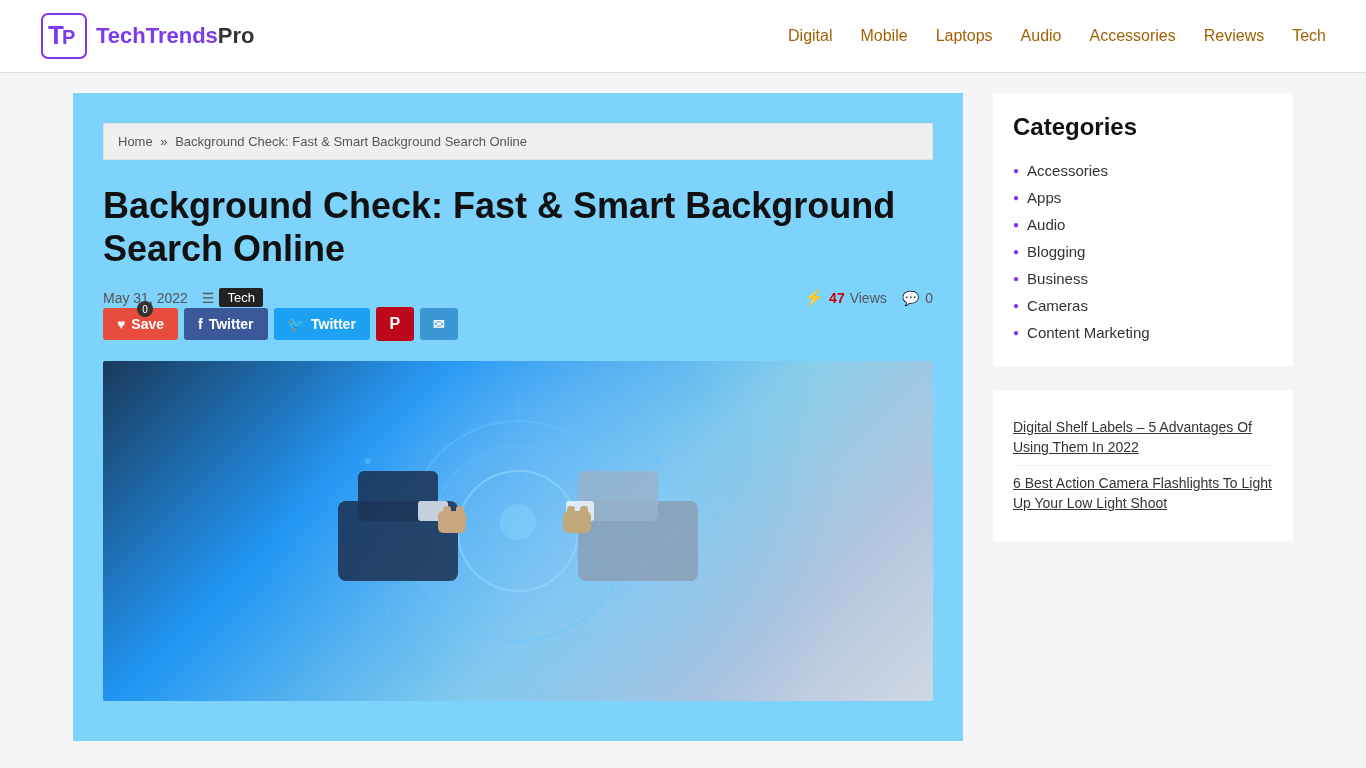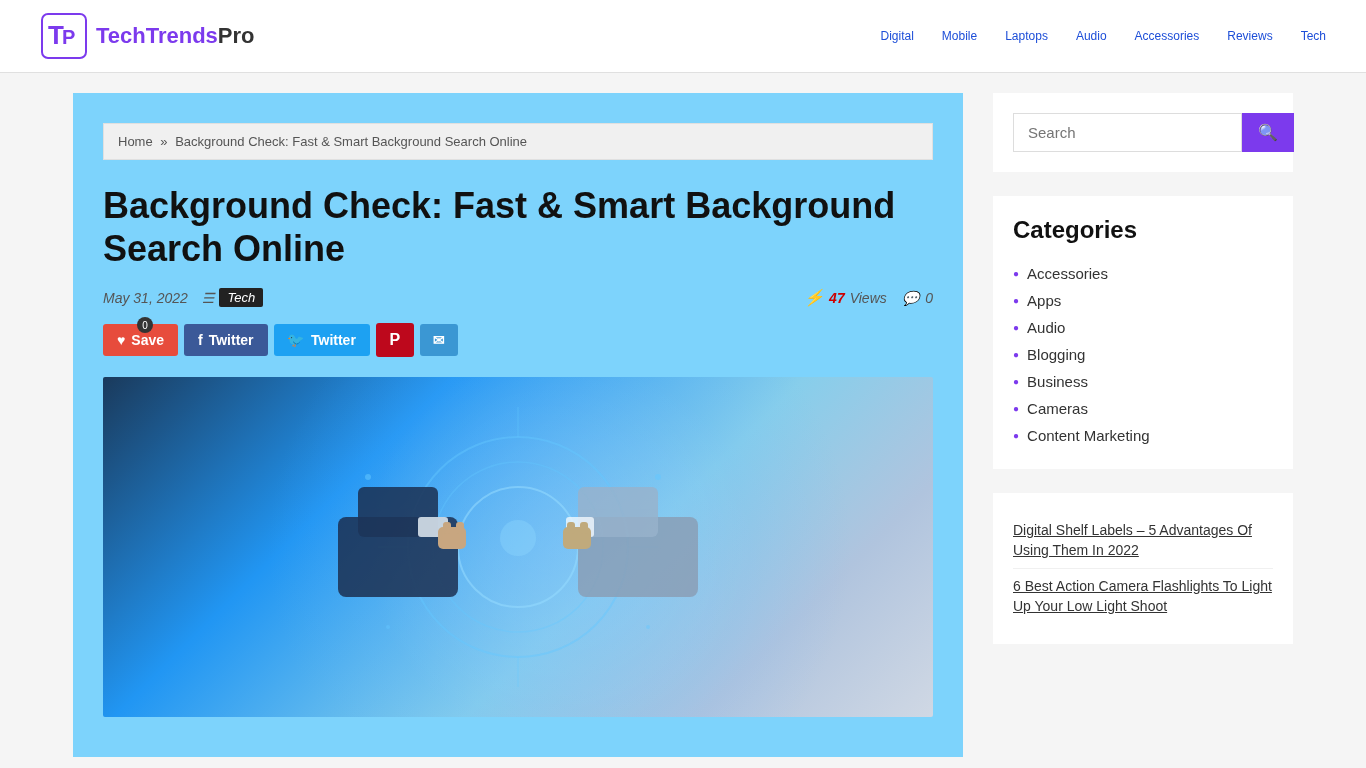--- a/index.html
+++ b/index.html
@@ -29,22 +29,22 @@
     }
     .logo-text span:first-child { color: #7c3aed; margin-top: 45px; }
     .logo-text span:last-child { color: #333; }
     .nav {
       display: flex;
       gap: 28px;
       align-items: center;
     }
     .nav a {
       text-decoration: none;
-      color: #1d4ed8;
-      font-size: 12px;
+      color: #a16207;
+      font-size: 16px;
       font-weight: 500;
     }
 
     
     .main-wrapper {
       max-width: 1280px;
       margin: 0 auto;
       padding: 20px 30px;
       display: flex;
       gap: 30px;
@@ -79,22 +79,21 @@
       color: #111;
       line-height: 1.2;
       margin-bottom: 18px;
     }
 
     
     .article-meta {
       display: flex;
       align-items: center;
       justify-content: space-between;
-      margin-bottom: 16px;
-      font-style: italic;
+      margin-bottom: 0;
     }
     .meta-left {
       display: flex;
       align-items: center;
       gap: 14px;
       font-size: 14px;
       color: #555;
     }
     .meta-date { color: #555; }
     .meta-tag {
@@ -395,26 +394,20 @@
         <circle cx="350" cy="80" r="3" fill="rgba(100,200,255,0.6)"></circle>
         <circle cx="80" cy="230" r="2" fill="rgba(100,200,255,0.5)"></circle>
         <circle cx="340" cy="230" r="2" fill="rgba(100,200,255,0.5)"></circle>
       </svg>
     </div>
 
   </main>
 
   <aside class="sidebar">
 
-    <div class="sidebar-widget search-widget">
-      <input class="search-input" type="text" placeholder="Search" style="">
-      <button class="search-btn">
-        <span>🔍</span>
-      </button>
-    </div>
 
     <div class="sidebar-widget">
       <h3 class="widget-title">Categories</h3>
       <ul class="category-list">
         <li>
             <a href="#">Accessories</a>
           </li>
         <li>
             <a href="#">Apps</a>
           </li>

